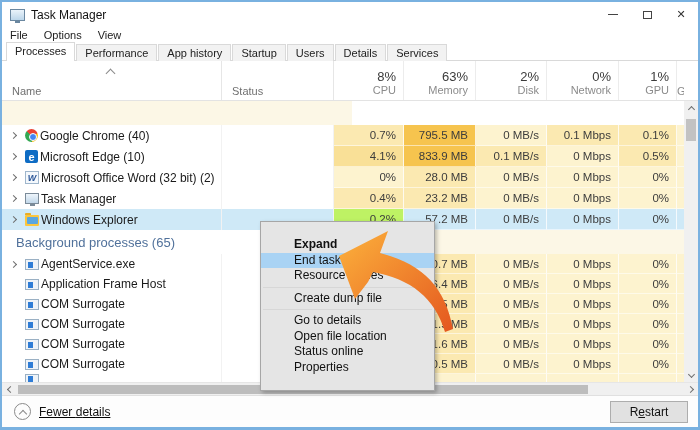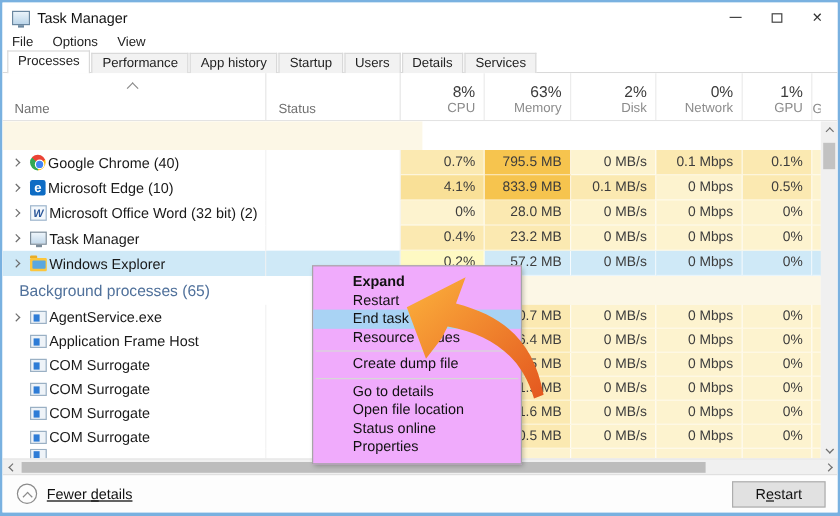--- a/index.html
+++ b/index.html
@@ -105,22 +105,22 @@
   .detail-toggle{ display:flex; align-items:center; margin-left:12px;text-decoration:underline; }
   .circle-chevron{ width:17px; height:17px; border:1px solid #8a8a8a; border-radius:50%;
     position:relative; margin-right:8px; }
   .circle-chevron::after{ content:""; position:absolute; left:4.5px; top:6.5px; width:5px; height:5px;
     border:solid #8a8a8a; border-width:1px 1px 0 0; transform:rotate(-45deg); }
   .toggle-text{ font-size:12px; color:#111; }
   .btn-restart{ margin-left:auto; margin-right:10px; width:78px; height:22px; background:#e1e1e1;
     border:1px solid #adadad; font-size:12px; color:#111; display:flex; align-items:center; justify-content:center; }
 
   
-  .ctxmenu{ position:absolute; left:258px; top:219px; width:175px; background:#f0abfc;
-    border:1px solid #a6a6a6; box-shadow:2px 2px 4px rgba(0,0,0,.25); z-index:10; padding:5px 0; }
+  .ctxmenu{ position:absolute; left:258px; top:219px; width:175px; background:#e5e5e5;
+    border:1px solid #a6a6a6; box-shadow:2px 2px 4px rgba(0,0,0,.25); z-index:10; padding:15px 0; }
   .mi{ position:relative; height:15.5px; line-height:15.5px; padding-left:33px; font-size:12px; color:#111; white-space:nowrap; }
   .mi.bold{ font-weight:bold; }
   .mi.hl{ background:#a9d3f4; }
   .msep{ border-top:1px solid #d7d7d7; margin:3px 2px; }
   .subarrow{ position:absolute; right:11px; top:5px; width:5px; height:5px;
     border:solid #4d4d4d; border-width:1px 1px 0 0; transform:rotate(45deg); }
 
   
   .pointer-arrow{ position:absolute; left:282px; top:224px; z-index:11; pointer-events:none; }
 </style>
@@ -257,21 +257,21 @@
           <div class="cell hc c4" style="background: rgb(253, 243, 207);">0%</div>
           <div class="cell c-ge" style="background: rgb(253, 243, 207);"></div>
         </div>
         <div class="prow" style="background: rgb(207, 233, 247);">
           <div class="cell c-name">
             <span class="chev"></span>
             <span class="pic explorer"></span>
             <span class="pname">Windows Explorer</span>
           </div>
           <div class="cell c-status" style="background: rgb(207, 233, 247);"></div>
-          <div class="cell hc c0" style="background: #fef9c3;">0.2%</div>
+          <div class="cell hc c0" style="background: #bef264;">0.2%</div>
           <div class="cell hc c1" style="background: rgb(207, 233, 247);">57.2 MB</div>
           <div class="cell hc c2" style="background: rgb(207, 233, 247);">0 MB/s</div>
           <div class="cell hc c3" style="background: rgb(207, 233, 247);">0 Mbps</div>
           <div class="cell hc c4" style="background: rgb(207, 233, 247);">0%</div>
           <div class="cell c-ge" style="background: rgb(207, 233, 247);"></div>
         </div>
         <div class="group-header">
           <div class="gh-name">Background processes (65)</div>
           <div class="gh-band" style="background: rgb(252, 247, 230);"></div>
         </div>
@@ -402,21 +402,20 @@
     </div>
     <div class="btn-restart">
         <span>R</span>
         <u>e</u>
         <span>start</span>
       </div>
   </div>
 
   <div class="ctxmenu">
       <div class="mi bold">Expand</div>
-      <div class="mi">Restart</div>
       <div class="mi hl" style="background: rgb(169, 211, 244);">End task</div>
       <div class="mi">Resource values<span class="subarrow"></span></div>
       <div class="msep"></div>
       <div class="mi">Create dump file</div>
       <div class="msep"></div>
       <div class="mi">Go to details</div>
       <div class="mi">Open file location</div>
       <div class="mi">Status online</div>
       <div class="mi">Properties</div>
     </div>

